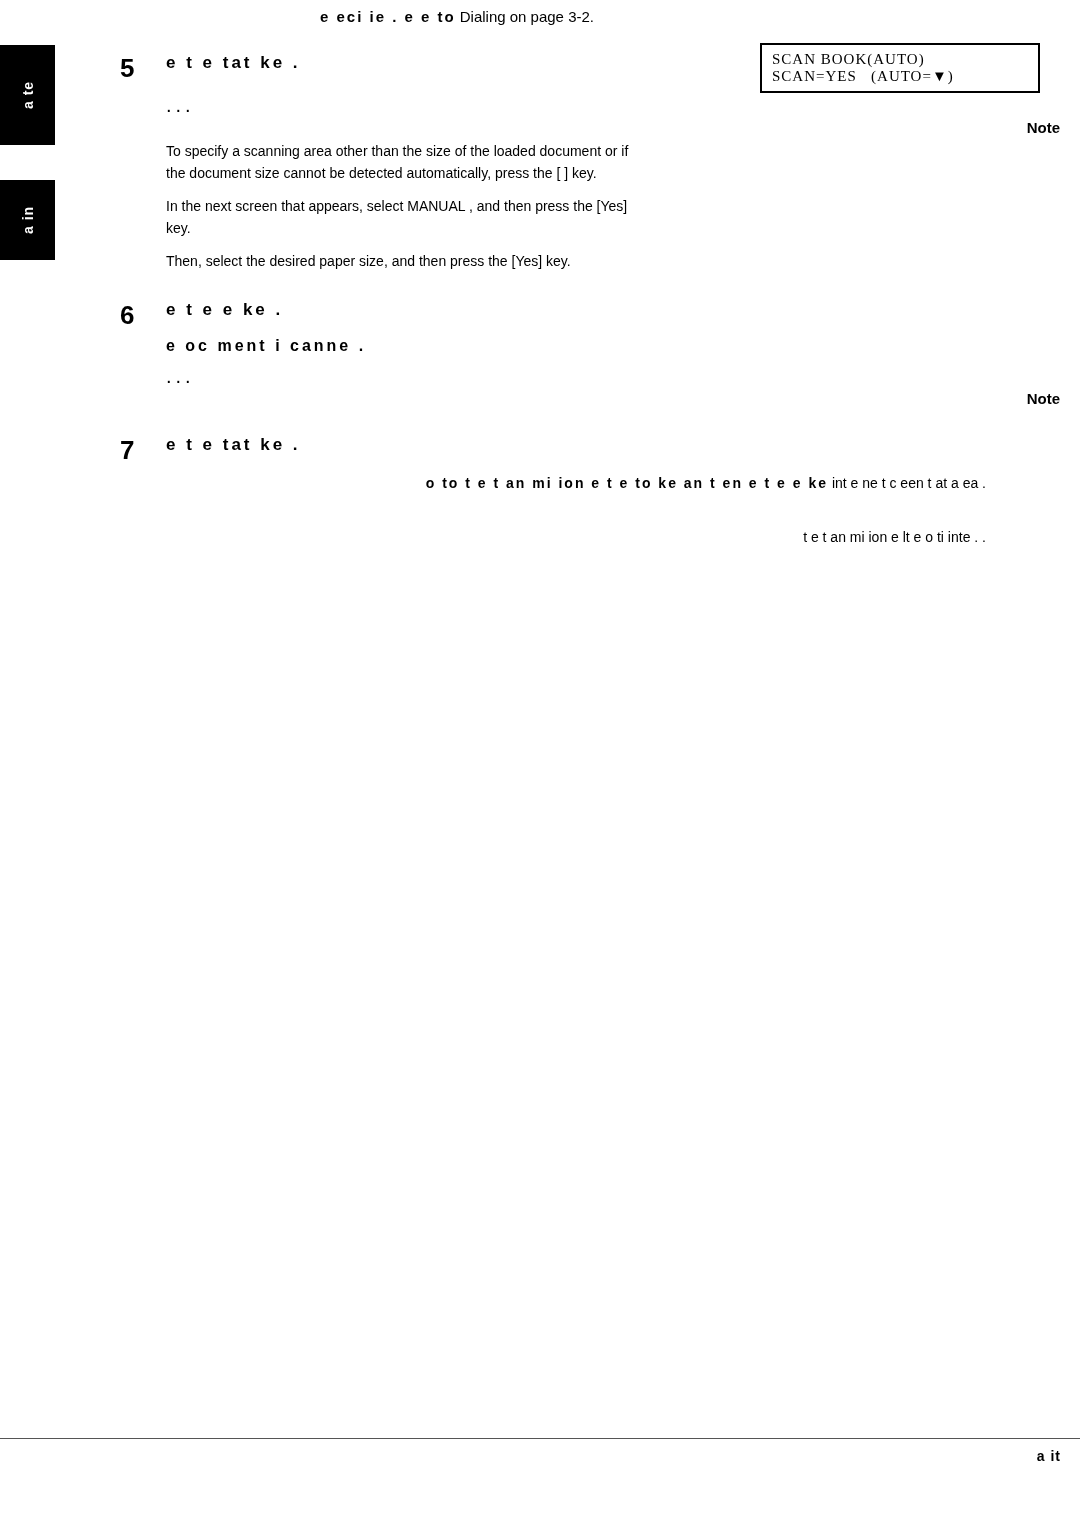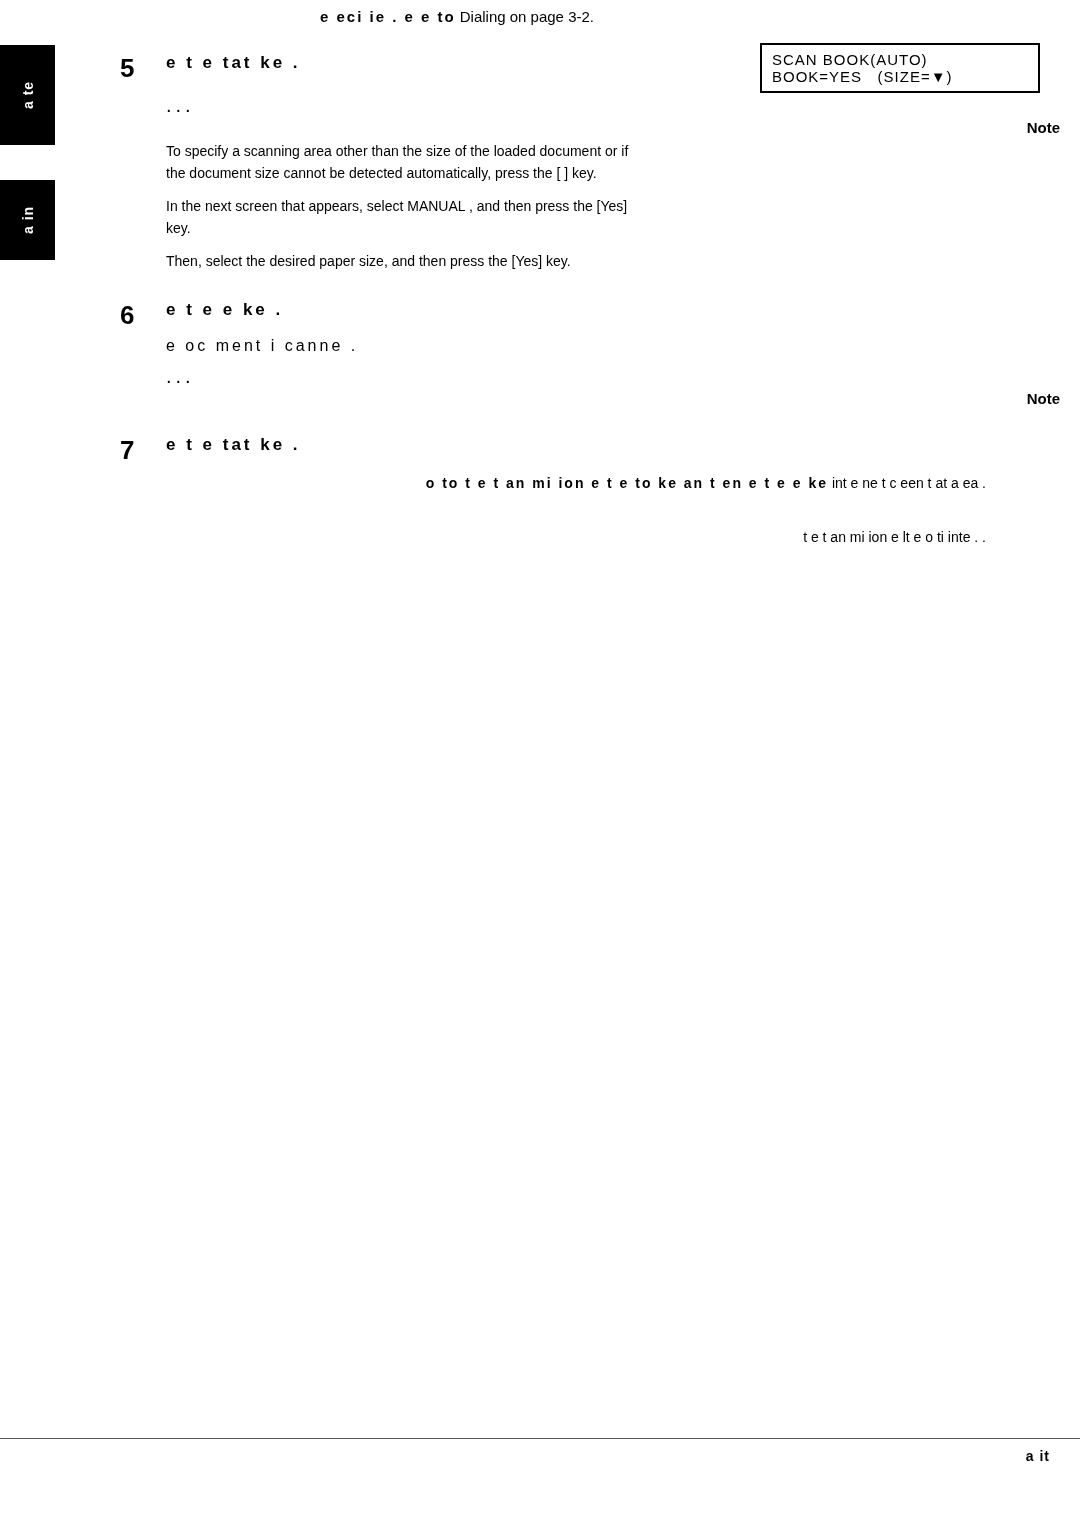--- a/index.html
+++ b/index.html
@@ -117,36 +117,36 @@
       font-size: 14px;
       line-height: 1.6;
       max-width: 480px;
     }
 
     
     .screen-box {
       position: absolute;
       right: 20px;
       border: 2px solid #000;
-      font-family: Liberation Sans, sans-serif;
+      font-family: Liberation Serif, serif;
       font-size: 15px;
       background: #fff;
       padding: 6px 10px;
       min-width: 280px;
     }
     .screen-box .screen-line {
       display: block;
       white-space: pre;
       letter-spacing: 1px;
     }
 
     
     .sub-step-label {
       font-size: 16px;
-      font-weight: normal;
+      font-weight: bold;
       letter-spacing: 3px;
       margin-top: 6px;
       margin-left: 46px;
     }
 
     
     .para-block {
       margin: 6px 0 6px 46px;
       font-size: 14px;
       line-height: 1.7;
@@ -163,21 +163,21 @@
       position: absolute;
       bottom: 90px;
       left: 0;
       right: 0;
       height: 1px;
       background: #555;
     }
     .footer-text {
       position: absolute;
       bottom: 65px;
-      right: 30px;
+      right: 19px;
       font-size: 14px;
       font-weight: bold;
       letter-spacing: 1px;
     }
 
     .step-row {
       display: flex;
       flex-direction: row;
       align-items: flex-start;
       position: relative;
@@ -205,21 +205,21 @@
 
     <div class="step-block">
       <div class="step-row">
         <span class="step-number">5</span>
         <div class="step-content">
           <div class="step-title">e   t e   tat ke .</div>
         </div>
 
         <div class="screen-box" style="top: -10px;">
           <span class="screen-line">SCAN BOOK(AUTO)</span>
-          <span class="screen-line">BOOK=YES   (SIZE=▼)</span>
+          <span class="screen-line">SCAN=YES   (AUTO=▼)</span>
         </div>
       </div>
 
       <div class="note-block">
         <span class="note-dots">...</span>
         <div class="note-label">Note</div>
         <div class="note-text">To specify a scanning area other than the size of the loaded document or if the document size cannot be detected automatically, press the [  ] key.</div>
       </div>
 
       <div style="position: relative; margin-left: 46px;">

